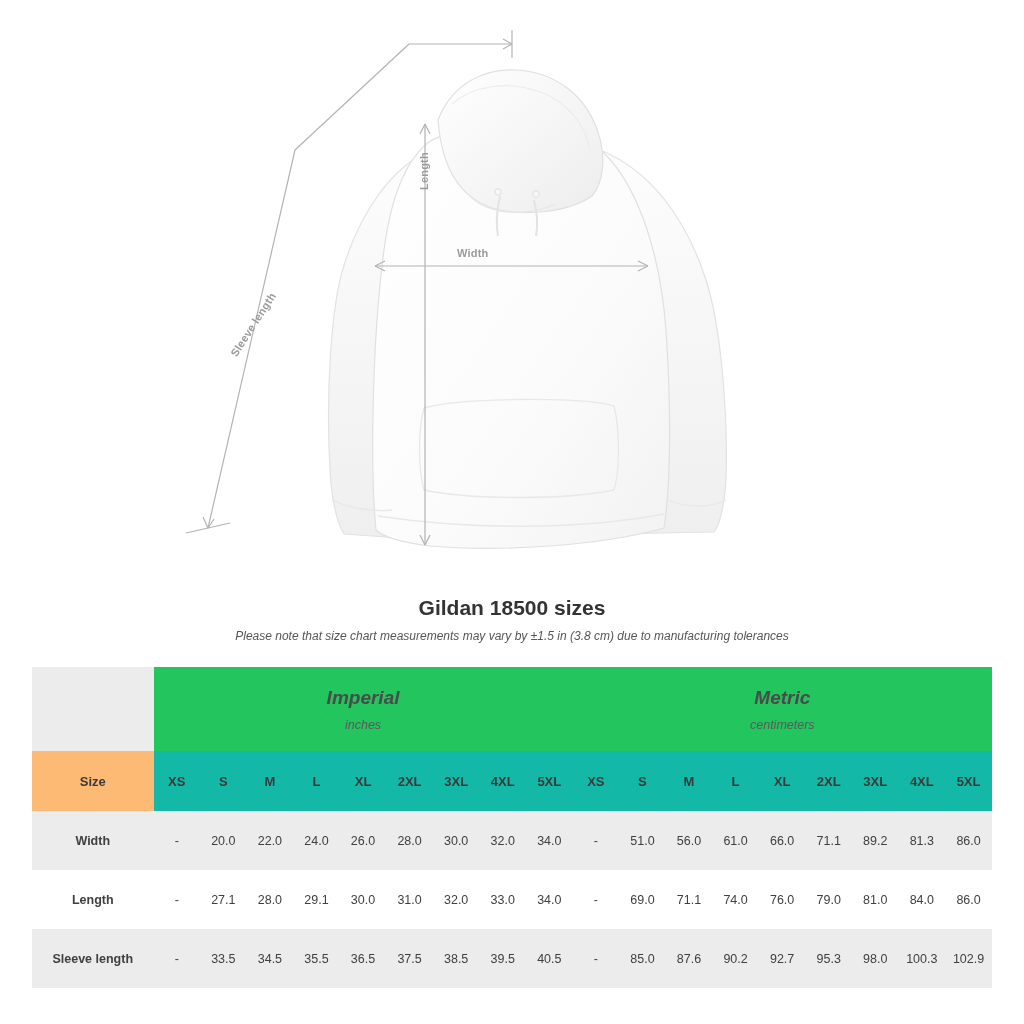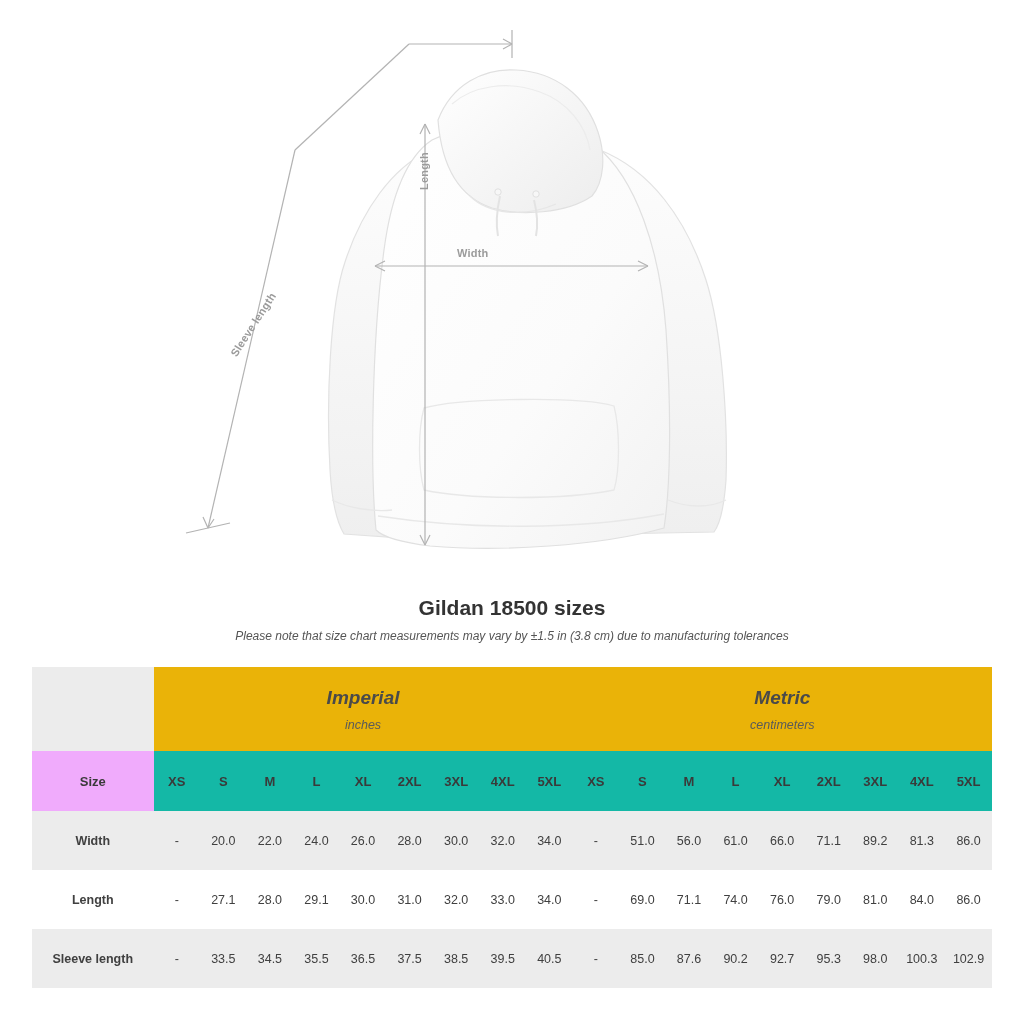--- a/index.html
+++ b/index.html
@@ -87,21 +87,21 @@
   table.size-chart td,
   table.size-chart th {
     text-align: center;
     font-size: 12.5px;
     color: #404040;
     padding: 0;
     border: none;
   }
   .system-head {
     height: 84px;
-    background: #eab308;
+    background: #22c55e;
     vertical-align: middle;
   }
   .system-head .sys-name {
     font-size: 19px;
     font-style: italic;
     font-weight: bold;
     color: #4a4a4a;
     line-height: 1.3;
   }
   .system-head .sys-unit {
@@ -115,21 +115,21 @@
   }
   tr.head-row td {
     height: 60px;
     font-weight: bold;
     font-size: 13px;
     color: #3a3a3a;
     background: #14b8a6;
     vertical-align: middle;
   }
   tr.head-row td.row-head {
-    background: #f0abfc;
+    background: #fdba74;
   }
   tr.data-row td {
     height: 59px;
     vertical-align: middle;
   }
   tr.band td {
     background: #ececec;
   }
   tr.plain td {
     background: #ffffff;

